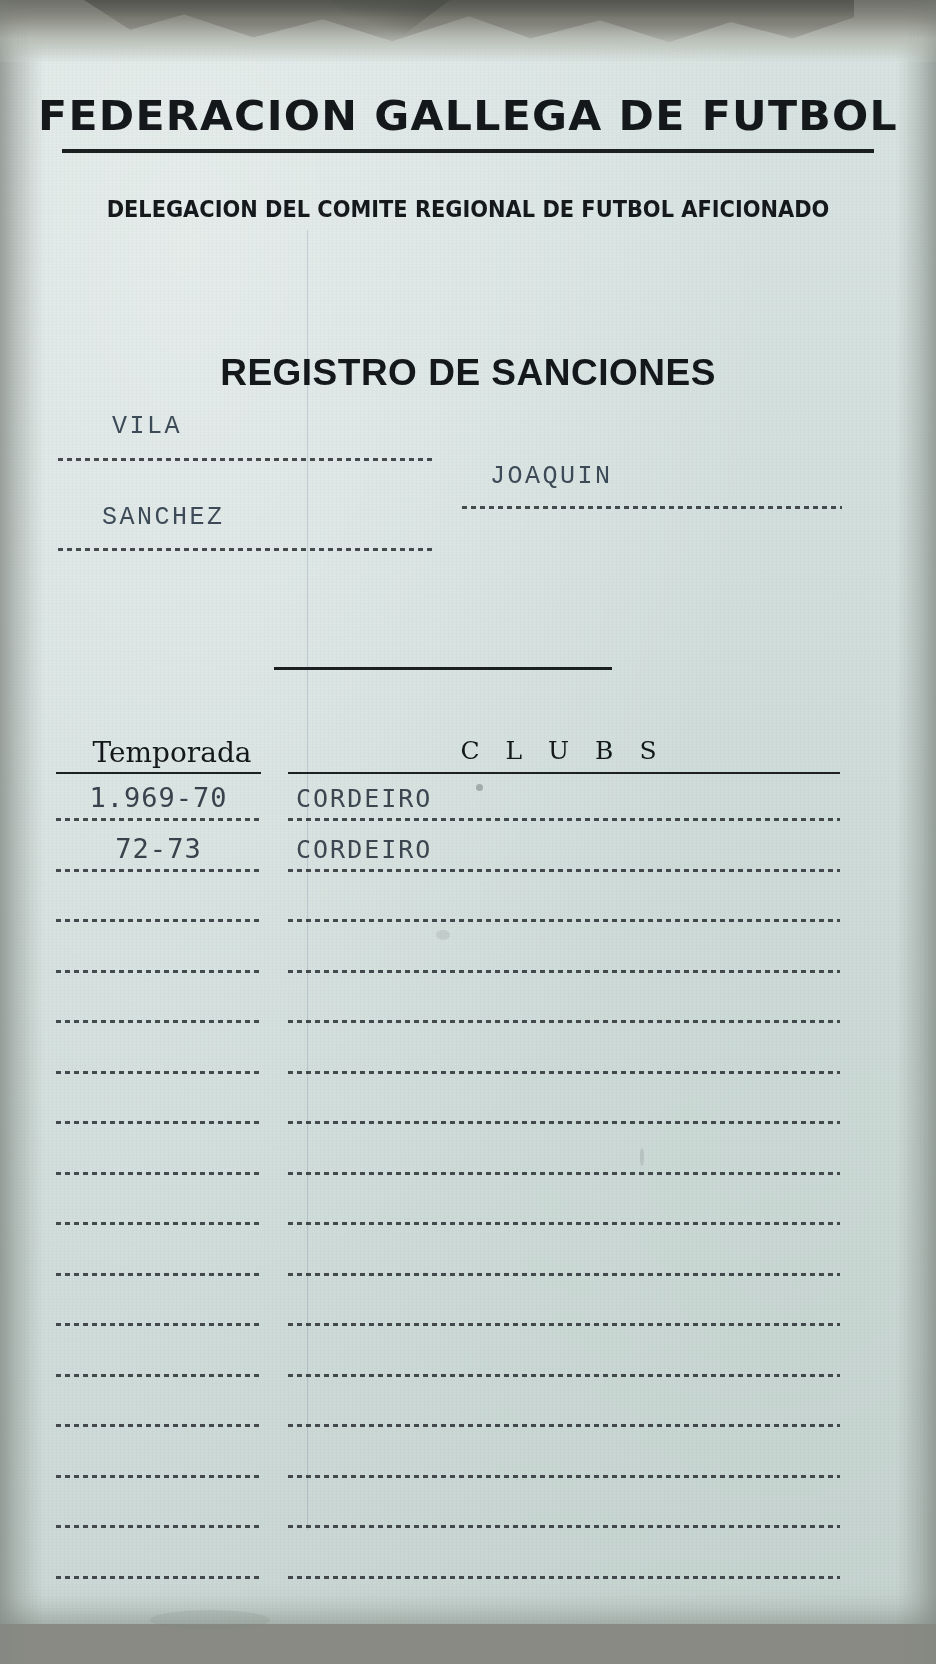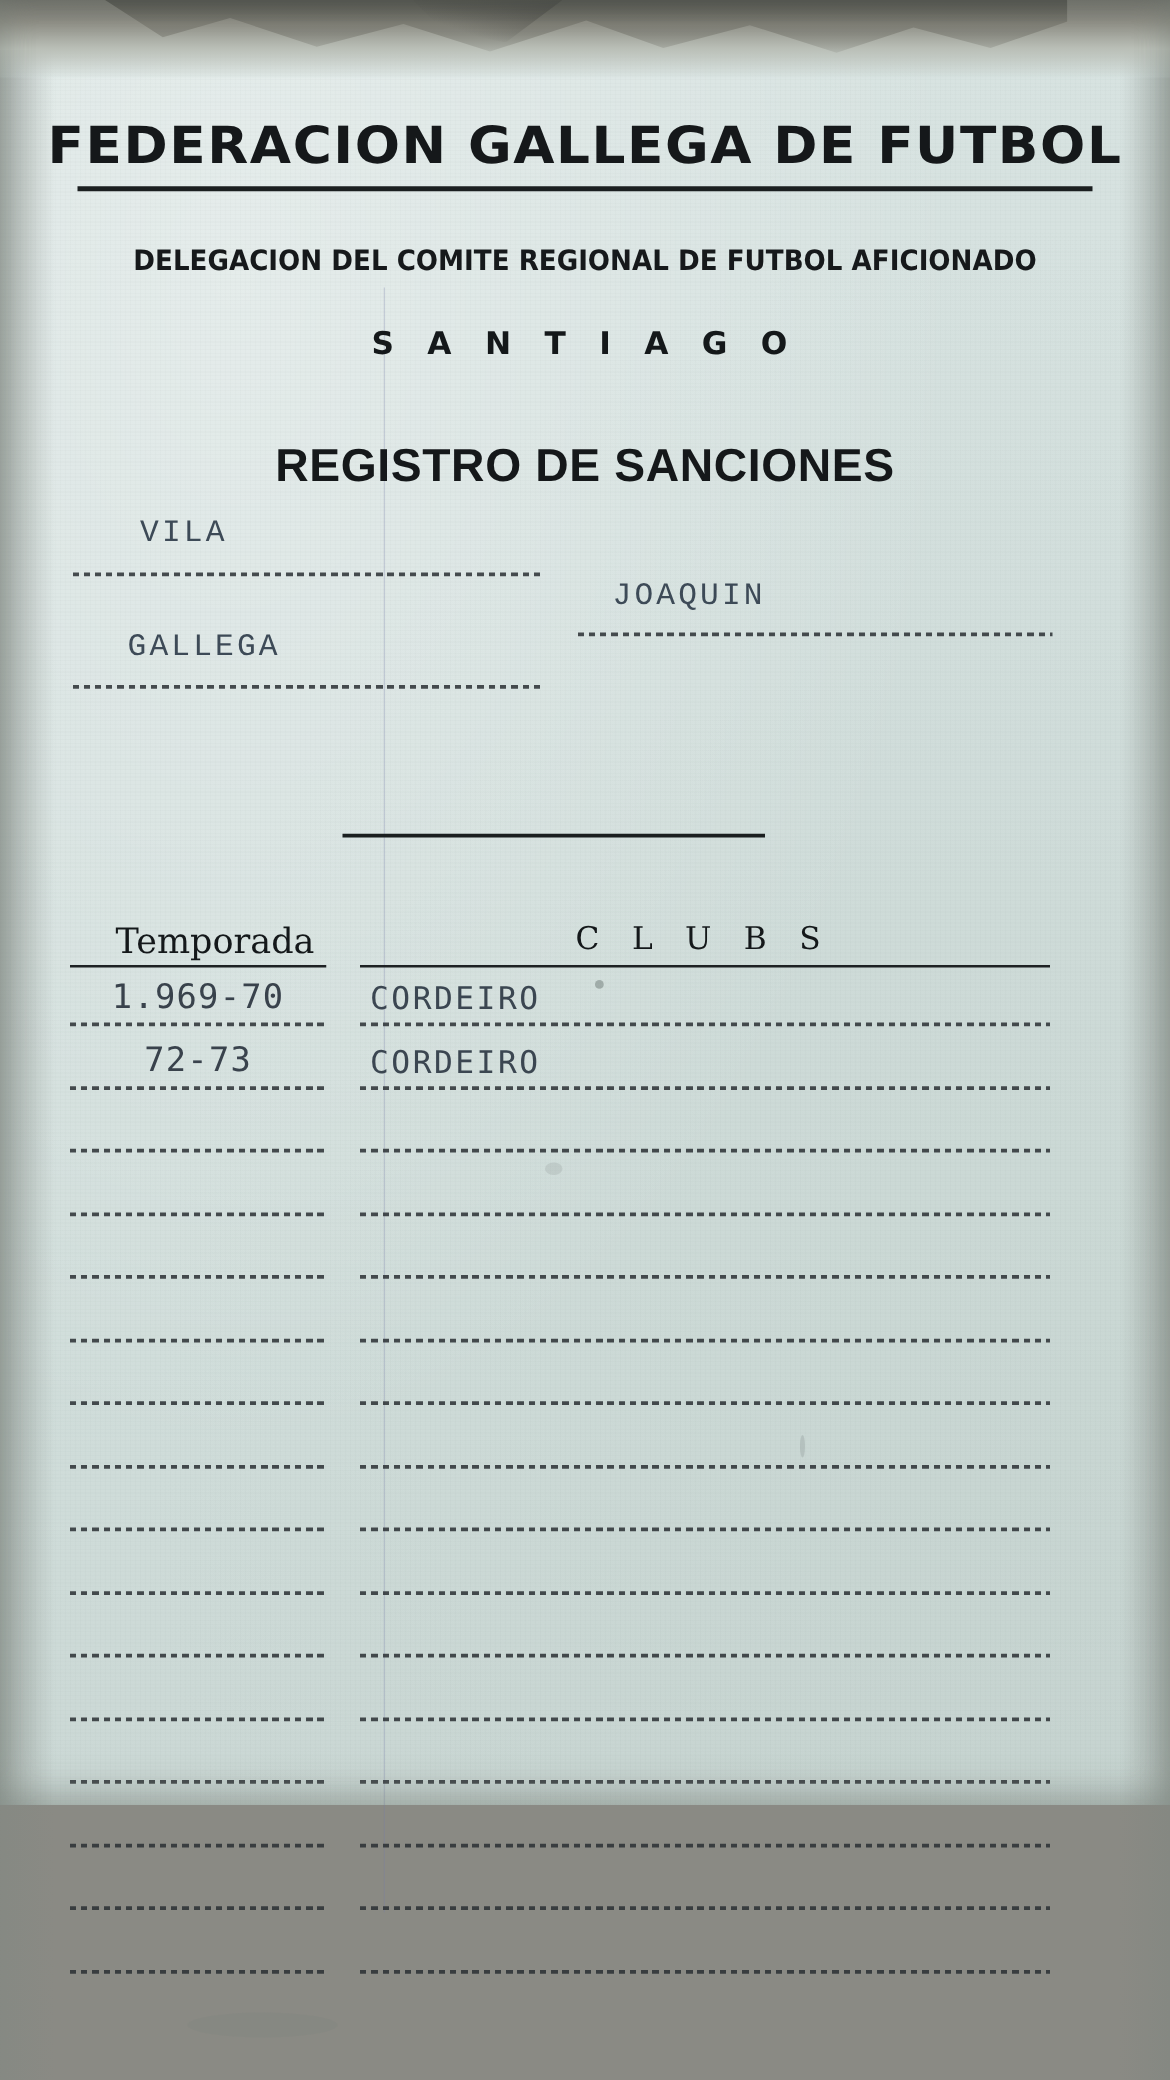--- a/index.html
+++ b/index.html
@@ -11,21 +11,21 @@
     width: 936px;
     height: 1664px;
     overflow: hidden;
     font-family: "Liberation Sans", sans-serif;
   }
 
   #card {
     position: absolute;
     left: 0; top: 0;
     width: 936px;
-    height: 1444px;
+    height: 1624px;
     background:
       radial-gradient(ellipse at 20% 15%, rgba(255,255,255,0.35) 0%, rgba(255,255,255,0) 55%),
       radial-gradient(ellipse at 85% 80%, rgba(190,205,200,0.35) 0%, rgba(255,255,255,0) 60%),
       linear-gradient(170deg, #d9e4e2 0%, #d4e0de 40%, #cfdcd9 75%, #c8d5d2 100%);
   }
 
   
   #grain {
     position: absolute;
     left: 0; top: 0; right: 0; bottom: 0;
@@ -215,30 +215,29 @@
 <body>
 
 <div id="card">
 
   <div id="grain"></div>
   <div id="vline"></div>
 
   <div class="hdr-title">FEDERACION GALLEGA DE FUTBOL</div>
   <div class="hdr-rule"></div>
   <div class="hdr-sub">DELEGACION DEL COMITE REGIONAL DE FUTBOL AFICIONADO</div>
-  <div class="hdr-city">S A N T I A G O</div>
   <div class="hdr-registro">REGISTRO DE SANCIONES</div>
 
   <div class="tw" style="left:112px; top:412px;">VILA</div>
   <div class="dotline" style="left:58px; top:458px; width:378px;"></div>
 
   <div class="tw" style="left:490px; top:462px;">JOAQUIN</div>
   <div class="dotline" style="left:462px; top:506px; width:380px;"></div>
 
-  <div class="tw" style="left:102px; top:503px;">GALLEGA</div>
+  <div class="tw" style="left:102px; top:503px;">SANCHEZ</div>
   <div class="dotline" style="left:58px; top:548px; width:378px;"></div>
 
   <div class="historial-rule"></div>
 
   <div class="col-temporada">Temporada</div>
   <div class="col-clubs">C L U B S</div>
   <div class="hdr-line-left"></div>
   <div class="hdr-line-right"></div>
 
   <div id="rows">

